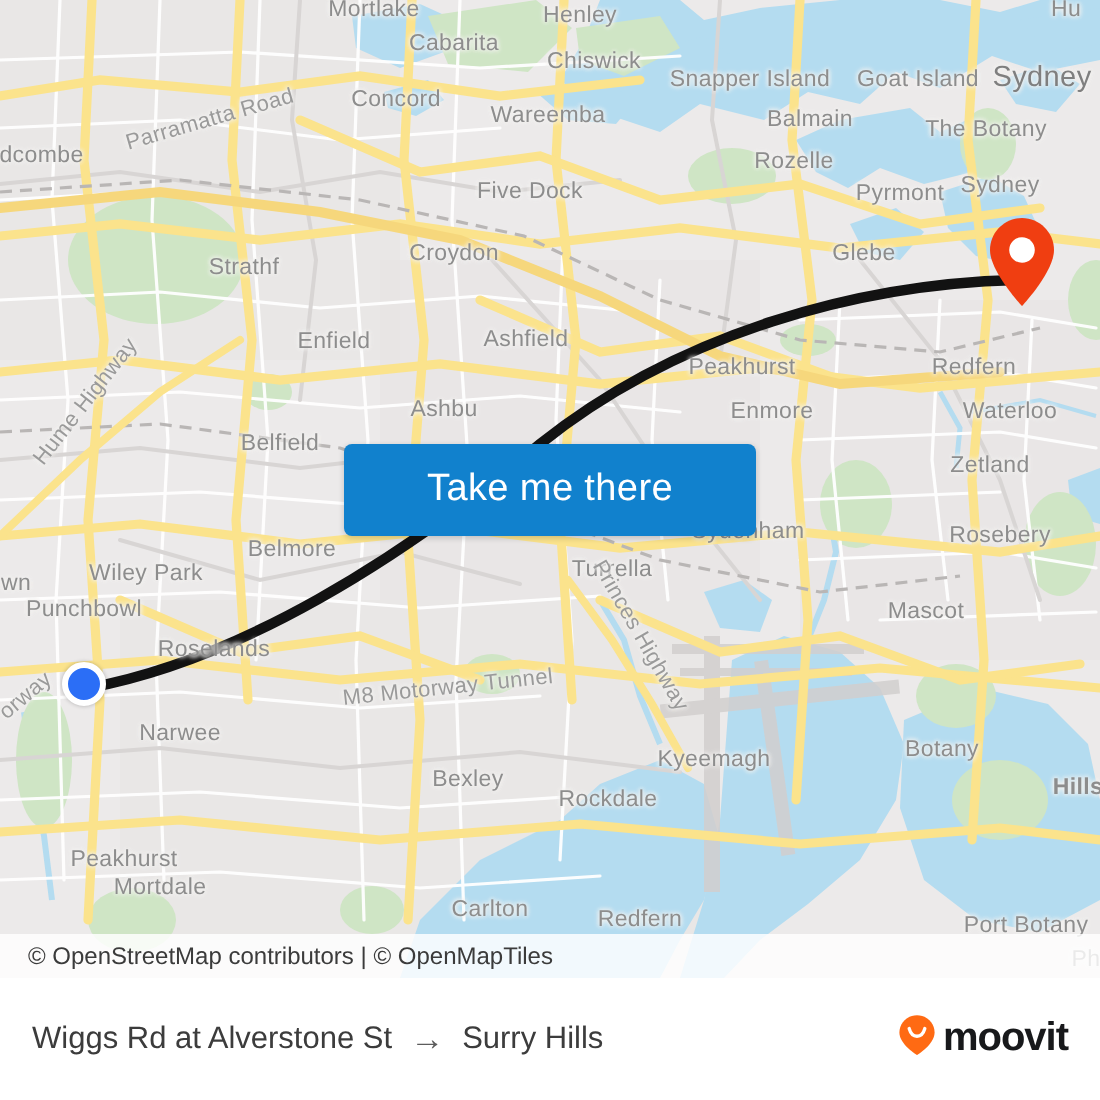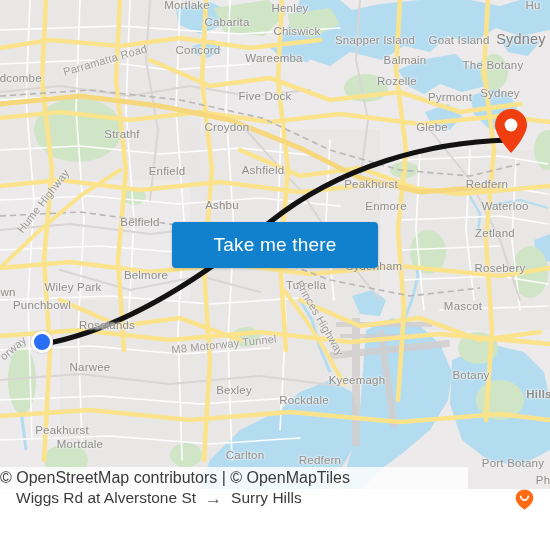--- a/index.html
+++ b/index.html
@@ -61,37 +61,37 @@
     font-size: 19px;
     letter-spacing: .2px;
     cursor: pointer;
     box-shadow: 0 1px 3px rgba(0,0,0,.18);
   }
 
   
   .attribution {
     position: absolute;
     left: 0; bottom: 0;
-    width: 468px; height: 22px;
+    width: 550px; height: 22px;
     background: rgba(255,255,255,.82);
     color: #3b3b3b;
-    font-size: 16px;
+    font-size: 12px;
     line-height: 22px;
-    padding-left: 0;
+    padding-left: 14px;
     white-space: nowrap;
   }
 
   
   .footer {
     position: absolute;
     left: 0; top: 489px;
     width: 550px; height: 61px;
     background: #ffffff;
     display: flex;
-    align-items: flex-start;
+    align-items: center;
     padding: 0 16px 0 16px;
   }
   .trip-title {
     display: flex; align-items: center;
     gap: 9px;
     color: #3c3c3c;
     font-size: 15.5px;
     white-space: nowrap;
   }
   .trip-arrow { color: #5c5c5c; font-size: 17px; line-height: 1; }
@@ -346,16 +346,17 @@
     </div>
     <div class="footer-spacer"></div>
     <div class="brand">
       <span>
         <svg width="19" height="21" viewBox="0 0 19 21">
           <path d="M9.5,0.6 C4.6,0.6 0.7,4.5 0.7,9.3 C0.7,15.3 9.5,20.6 9.5,20.6
                    C9.5,20.6 18.3,15.3 18.3,9.3 C18.3,4.5 14.4,0.6 9.5,0.6 Z" fill="#ff6a13"></path>
           <path d="M5.6,7.3 C6.3,9.8 7.6,11.1 9.5,11.1 C11.4,11.1 12.7,9.8 13.4,7.3" stroke="#ffffff" stroke-width="1.7" fill="none" stroke-linecap="round"></path>
         </svg>
       </span>
+      <span class="brand-word">moovit</span>
     </div>
   </div>
 
 </div>
 
 </body></html>

